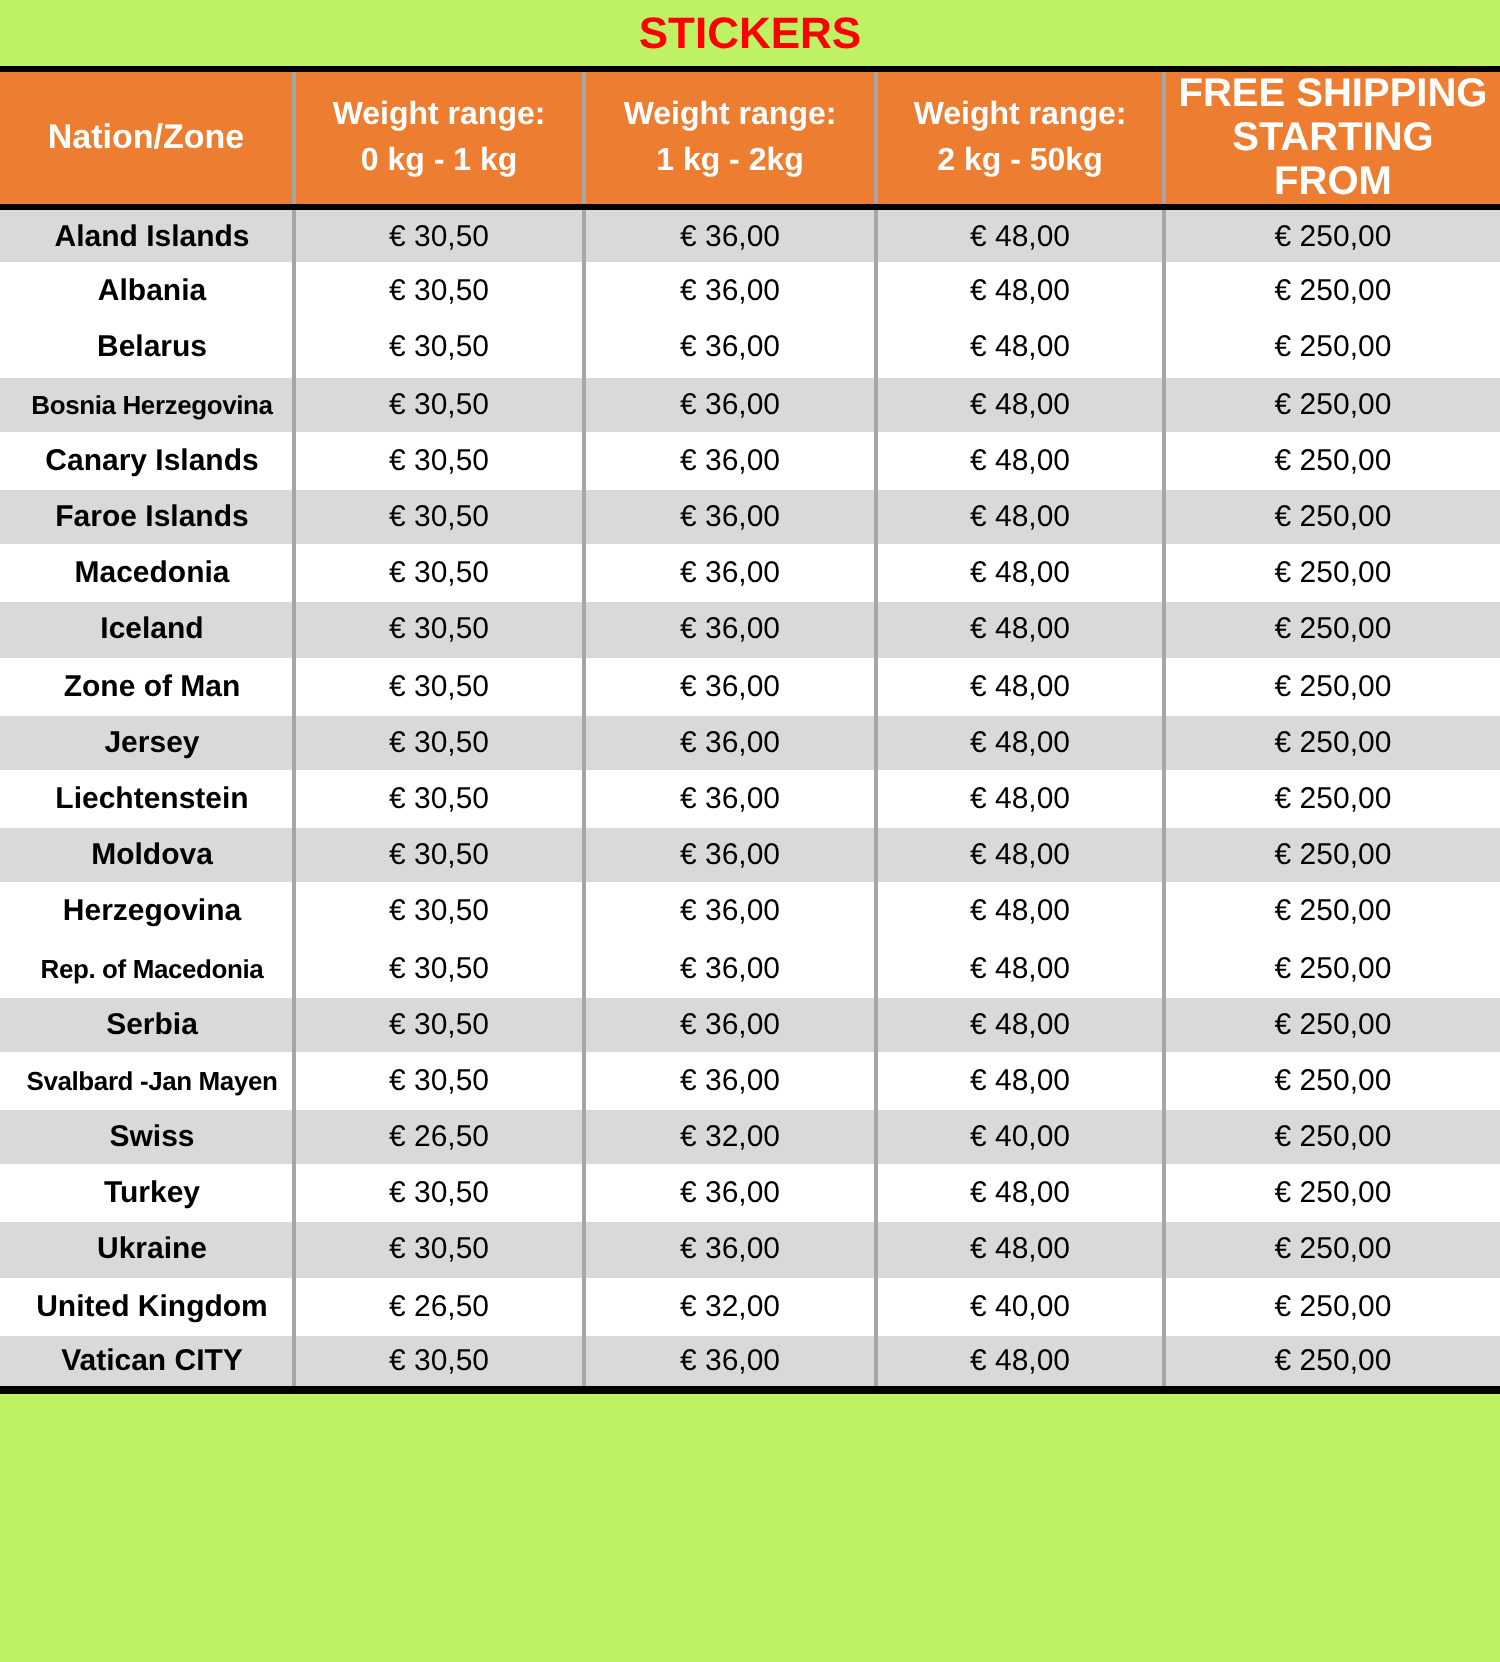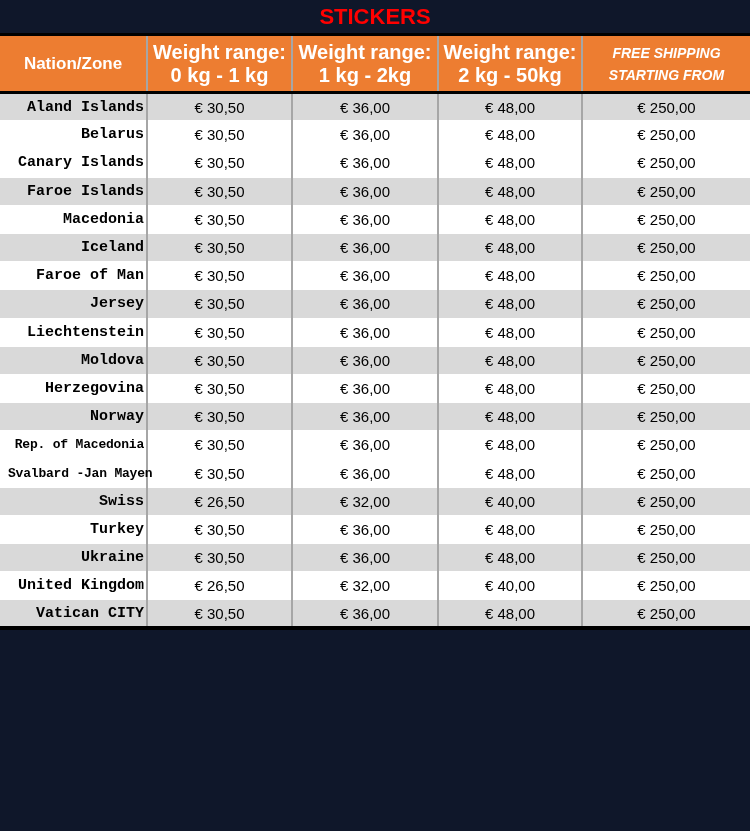--- a/index.html
+++ b/index.html
@@ -7,48 +7,47 @@
     --header-text:#FFFFFF;
     --title-color:#FF0000;
     --row-alt:#D9D9D9;
     --row-base:#FFFFFF;
     --grid-line:#A6A6A6;
     --frame:#000000;
     --cell-text:#000000;
   }
   *{box-sizing:border-box;margin:0;padding:0;}
   body{background:#ffffff;font-family:"Liberation Sans", sans-serif;}
-  .page{width:750px;height:831px;background:#0f172a;overflow:hidden;}
+  .page{width:750px;height:831px;background:#bef264;overflow:hidden;}
   .title{
     height:33px;display:flex;align-items:center;justify-content:center;
     color:var(--title-color);font-weight:bold;font-size:22px;letter-spacing:0px;
   }
   table{width:750px;border-collapse:collapse;table-layout:fixed;}
   col.c1{width:147px;} col.c2{width:145px;} col.c3{width:146px;} col.c4{width:144px;} col.c5{width:168px;}
   thead th{
     background:var(--header-bg);color:var(--header-text);
     border-top:3px solid var(--frame);border-bottom:3px solid var(--frame);
     height:58px;vertical-align:middle;text-align:center;font-weight:bold;
     padding:0 2px;
   }
   thead th + th{border-left:2px solid var(--grid-line);}
-  thead th .l1,thead th .l2{display:block;font-size:20px;line-height:23px;}
-  thead th.free .l1,thead th.free .l2{font-size:14px;line-height:22px;font-style:italic;}
+  thead th .l1,thead th .l2{display:block;font-size:16px;line-height:23px;}
+  thead th.free .l1,thead th.free .l2{font-size:20px;line-height:22px;}
   thead th.nation{font-size:17px;}
   tbody td{
     height:28.2px;color:var(--cell-text);font-size:15px;text-align:center;
     vertical-align:middle;border-bottom:1px solid #ffffff;padding:0 2px;
     background:var(--row-base);
   }
   tbody td + td{border-left:2px solid var(--grid-line);}
   tbody tr.alt td{background:var(--row-alt);}
   tbody td.nation{
-    text-align:right;font-weight:bold;padding-left:8px;white-space:nowrap;
+    text-align:center;font-weight:bold;padding-left:8px;white-space:nowrap;
     font-size:15px;
-    font-family:Liberation Mono, monospace;
   }
   tbody td.nation.long{font-size:13px;letter-spacing:-0.2px;}
   tbody tr:last-child td{border-bottom:4px solid var(--frame);}
 </style>
 </head>
 <body>
 
 <div class="page">
   <div class="title">STICKERS</div>
 
@@ -83,26 +82,40 @@
     </thead>
     <tbody id="rows">
         <tr class="alt">
           <td class="nation">Aland Islands</td>
           <td>€ 30,50</td>
           <td>€ 36,00</td>
           <td>€ 48,00</td>
           <td>€ 250,00</td>
         </tr>
         <tr>
+          <td class="nation">Albania</td>
+          <td>€ 30,50</td>
+          <td>€ 36,00</td>
+          <td>€ 48,00</td>
+          <td>€ 250,00</td>
+        </tr>
+        <tr>
           <td class="nation">Belarus</td>
           <td>€ 30,50</td>
           <td>€ 36,00</td>
           <td>€ 48,00</td>
           <td>€ 250,00</td>
         </tr>
+        <tr class="alt">
+          <td class="nation long">Bosnia Herzegovina</td>
+          <td>€ 30,50</td>
+          <td>€ 36,00</td>
+          <td>€ 48,00</td>
+          <td>€ 250,00</td>
+        </tr>
         <tr>
           <td class="nation">Canary Islands</td>
           <td>€ 30,50</td>
           <td>€ 36,00</td>
           <td>€ 48,00</td>
           <td>€ 250,00</td>
         </tr>
         <tr class="alt">
           <td class="nation">Faroe Islands</td>
           <td>€ 30,50</td>
@@ -118,21 +131,21 @@
           <td>€ 250,00</td>
         </tr>
         <tr class="alt">
           <td class="nation">Iceland</td>
           <td>€ 30,50</td>
           <td>€ 36,00</td>
           <td>€ 48,00</td>
           <td>€ 250,00</td>
         </tr>
         <tr>
-          <td class="nation">Faroe of Man</td>
+          <td class="nation">Zone of Man</td>
           <td>€ 30,50</td>
           <td>€ 36,00</td>
           <td>€ 48,00</td>
           <td>€ 250,00</td>
         </tr>
         <tr class="alt">
           <td class="nation">Jersey</td>
           <td>€ 30,50</td>
           <td>€ 36,00</td>
           <td>€ 48,00</td>
@@ -152,29 +165,29 @@
           <td>€ 48,00</td>
           <td>€ 250,00</td>
         </tr>
         <tr>
           <td class="nation">Herzegovina</td>
           <td>€ 30,50</td>
           <td>€ 36,00</td>
           <td>€ 48,00</td>
           <td>€ 250,00</td>
         </tr>
-        <tr class="alt">
-          <td class="nation">Norway</td>
-          <td>€ 30,50</td>
-          <td>€ 36,00</td>
-          <td>€ 48,00</td>
-          <td>€ 250,00</td>
-        </tr>
         <tr>
           <td class="nation long">Rep. of Macedonia</td>
+          <td>€ 30,50</td>
+          <td>€ 36,00</td>
+          <td>€ 48,00</td>
+          <td>€ 250,00</td>
+        </tr>
+        <tr class="alt">
+          <td class="nation">Serbia</td>
           <td>€ 30,50</td>
           <td>€ 36,00</td>
           <td>€ 48,00</td>
           <td>€ 250,00</td>
         </tr>
         <tr>
           <td class="nation long">Svalbard -Jan Mayen</td>
           <td>€ 30,50</td>
           <td>€ 36,00</td>
           <td>€ 48,00</td>

